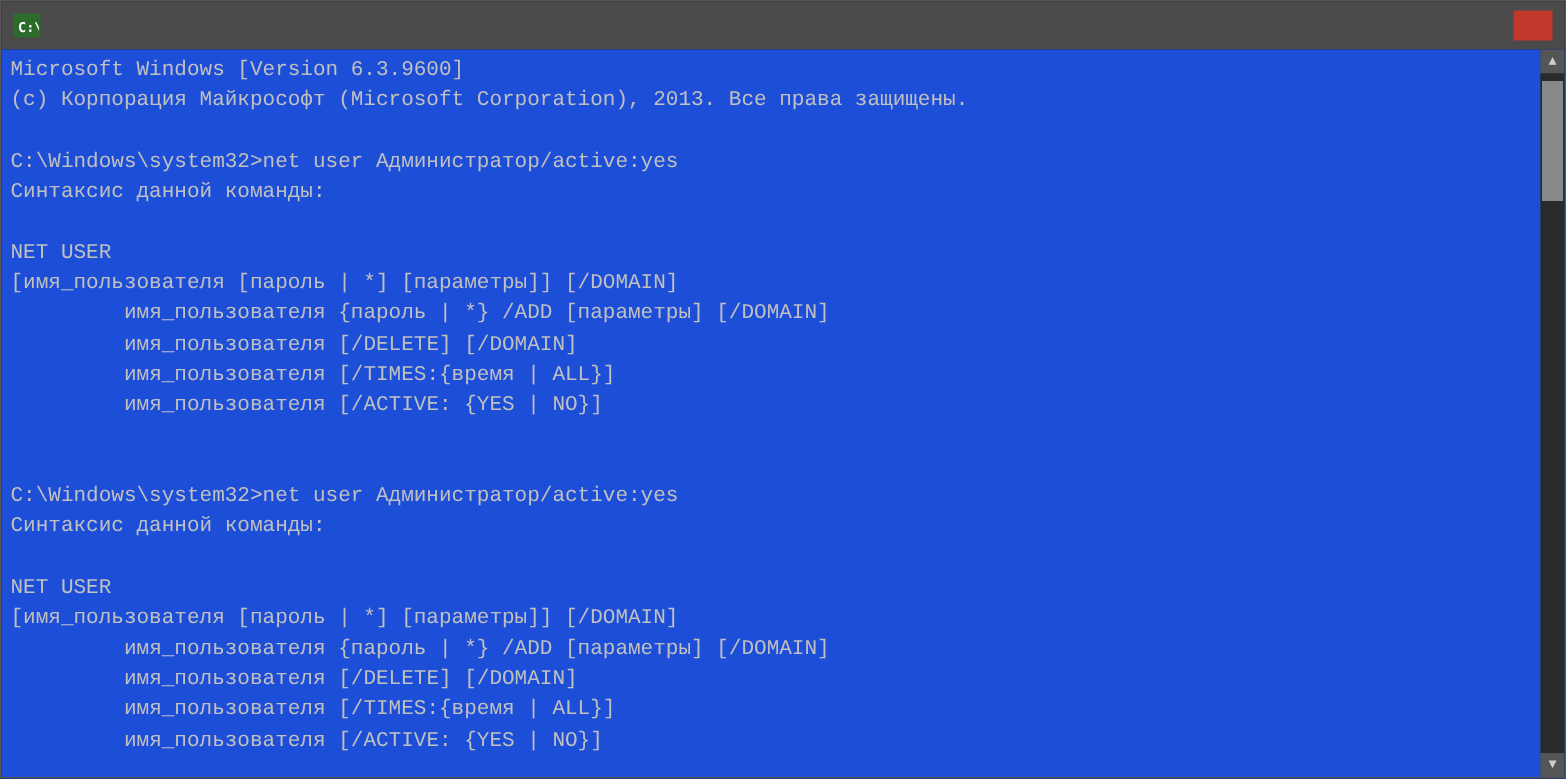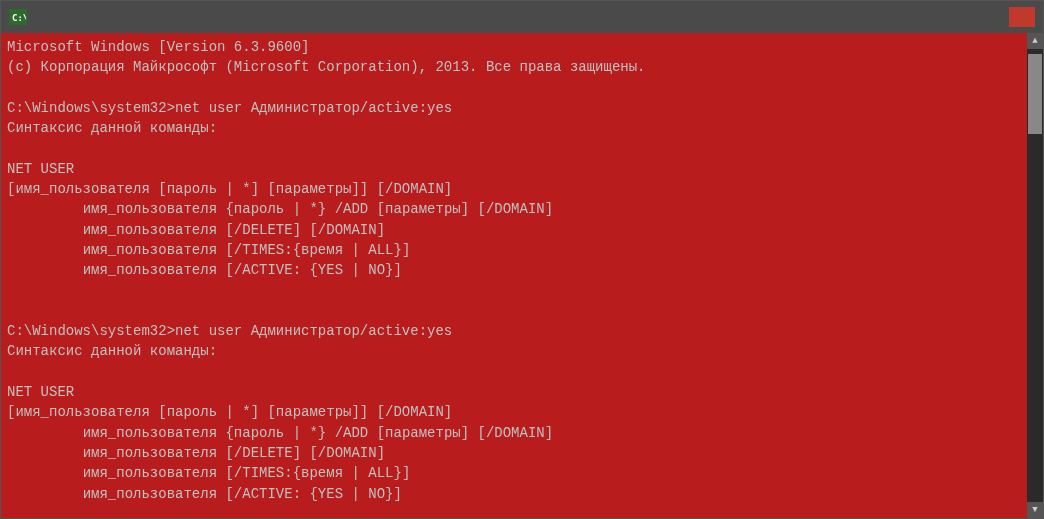--- a/index.html
+++ b/index.html
@@ -77,21 +77,21 @@
       background: transparent;
       border: none;
       font-family: Arial, sans-serif;
     }
 
     .control-btn.close {
       background: #c0392b;
     }
 
     .terminal-body {
-      background: #b91c1c;
+      background: #1d4ed8;
       flex: 1;
       display: flex;
       overflow: hidden;
     }
 
     .terminal-content {
       flex: 1;
       padding: 4px 6px;
       color: #c0c0c0;
       font-size: 14px;

